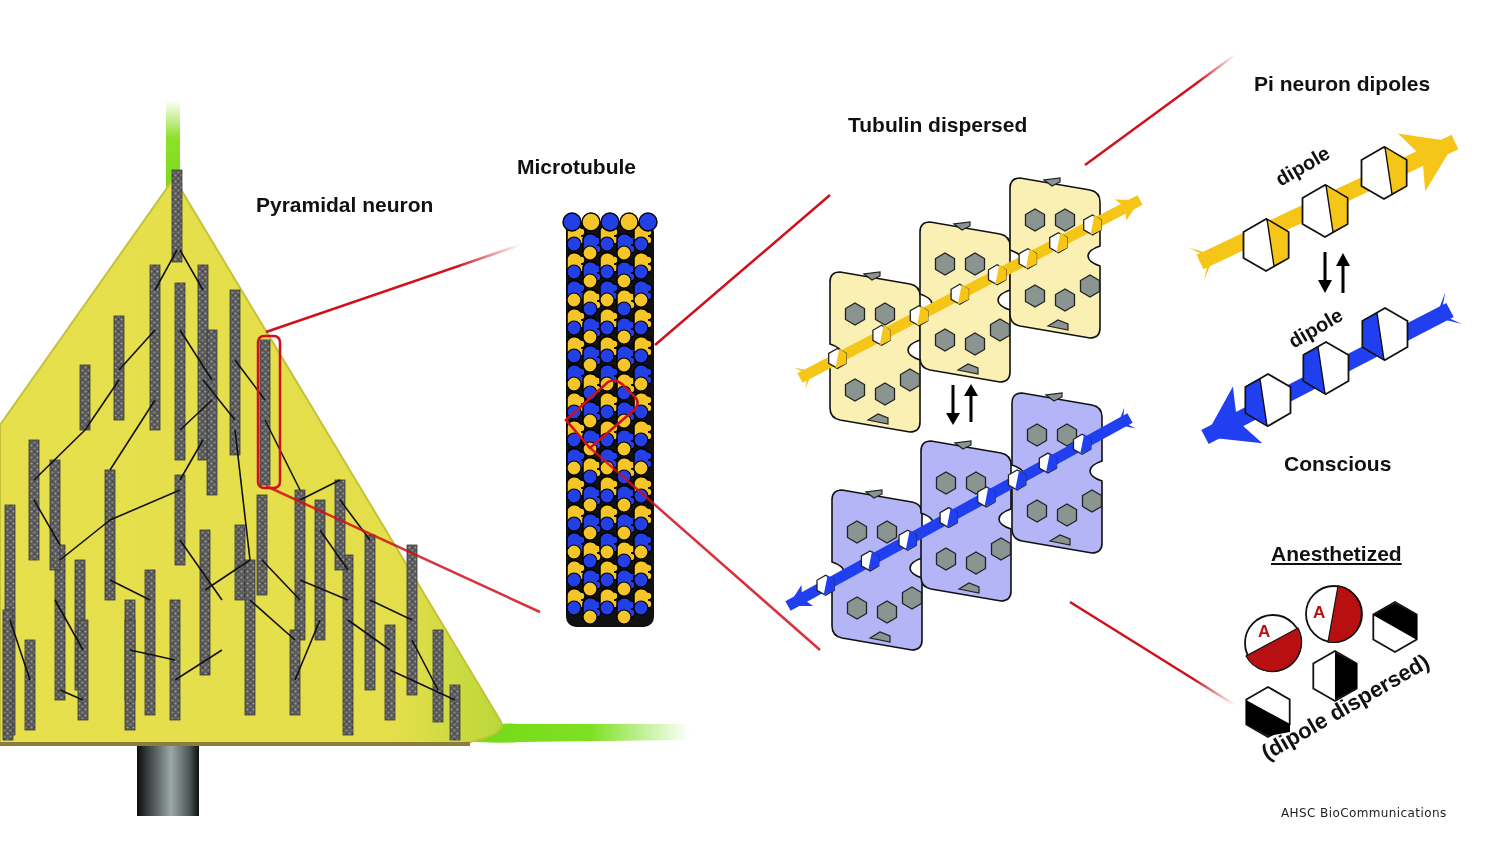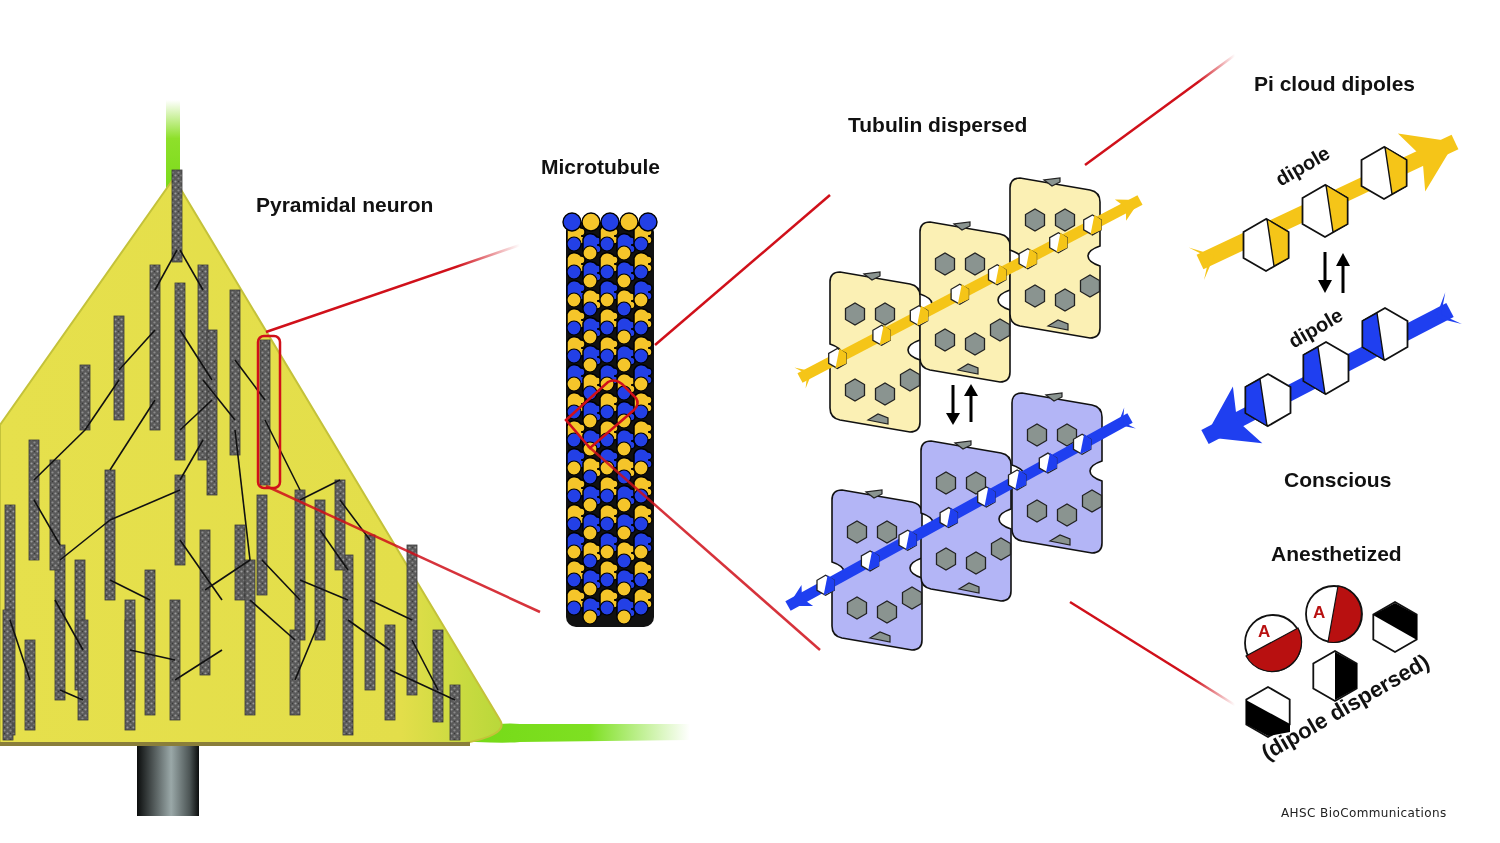--- a/index.html
+++ b/index.html
@@ -439,23 +439,23 @@
       <polygon points="1289.7,724.5 1268.0,737.0 1246.3,724.5 1246.3,699.5 1268.0,687.0 1289.7,699.5" fill="#fff" stroke="#111" stroke-width="1.8"></polygon>
       <path d="M1246 700 L1290 724 L1290 732 L1268 736 L1246 724 Z" fill="#000"></path>
       <polygon points="1356.7,688.5 1335.0,701.0 1313.3,688.5 1313.3,663.5 1335.0,651.0 1356.7,663.5" fill="#fff" stroke="#111" stroke-width="1.8"></polygon>
       <path d="M1335 652 L1357 664 L1357 688 L1335 700 Z" fill="#000"></path>
       <polygon points="1416.7,639.5 1395.0,652.0 1373.3,639.5 1373.3,614.5 1395.0,602.0 1416.7,614.5" fill="#fff" stroke="#111" stroke-width="1.8"></polygon>
       <path d="M1373 615 L1395 603 L1417 615 L1417 640 Z" fill="#000"></path>
     </g>
 </svg>
 
 <div class="lbl title-lg" style="left:246px; top:193px;margin-left:10px;">Pyramidal neuron</div>
-<div class="lbl title-lg" style="left:541px; top:155px;">Microtubule</div>
+<div class="lbl title-lg" style="left:517px; top:155px;">Microtubule</div>
 <div class="lbl title-lg" style="left:848px; top:113px;">Tubulin dispersed</div>
-<div class="lbl title-lg" style="left:1254px; top:72px;">Pi cloud dipoles</div>
+<div class="lbl title-lg" style="left:1254px; top:72px;">Pi neuron dipoles</div>
 <div class="rot" style="left:1283px; top:168px; font-size:20px; transform:rotate(-30deg);">dipole</div>
 <div class="rot" style="left:1296px; top:330px; font-size:20px; transform:rotate(-30deg);">dipole</div>
-<div class="lbl title-lg" style="left:1284px; top:452px;margin-top:16px;">Conscious</div>
-<div class="lbl title-lg" style="left:1271px; top:542px;">Anesthetized</div>
+<div class="lbl title-lg" style="left:1284px; top:452px;">Conscious</div>
+<div class="lbl title-lg" style="left:1271px; top:542px;text-decoration:underline;">Anesthetized</div>
 <div class="rot" style="left:1270px; top:740px; font-size:22px; transform:rotate(-30deg);">(dipole dispersed)</div>
 <div class="lbl" style="left:1258px; top:622px; font-size:17px; color:#b81010;">A</div>
 <div class="lbl" style="left:1313px; top:603px; font-size:17px; color:#b81010;">A</div>
 <div class="credit" style="left:1281px; top:806px;">AHSC BioCommunications</div>
 
 </body></html>

